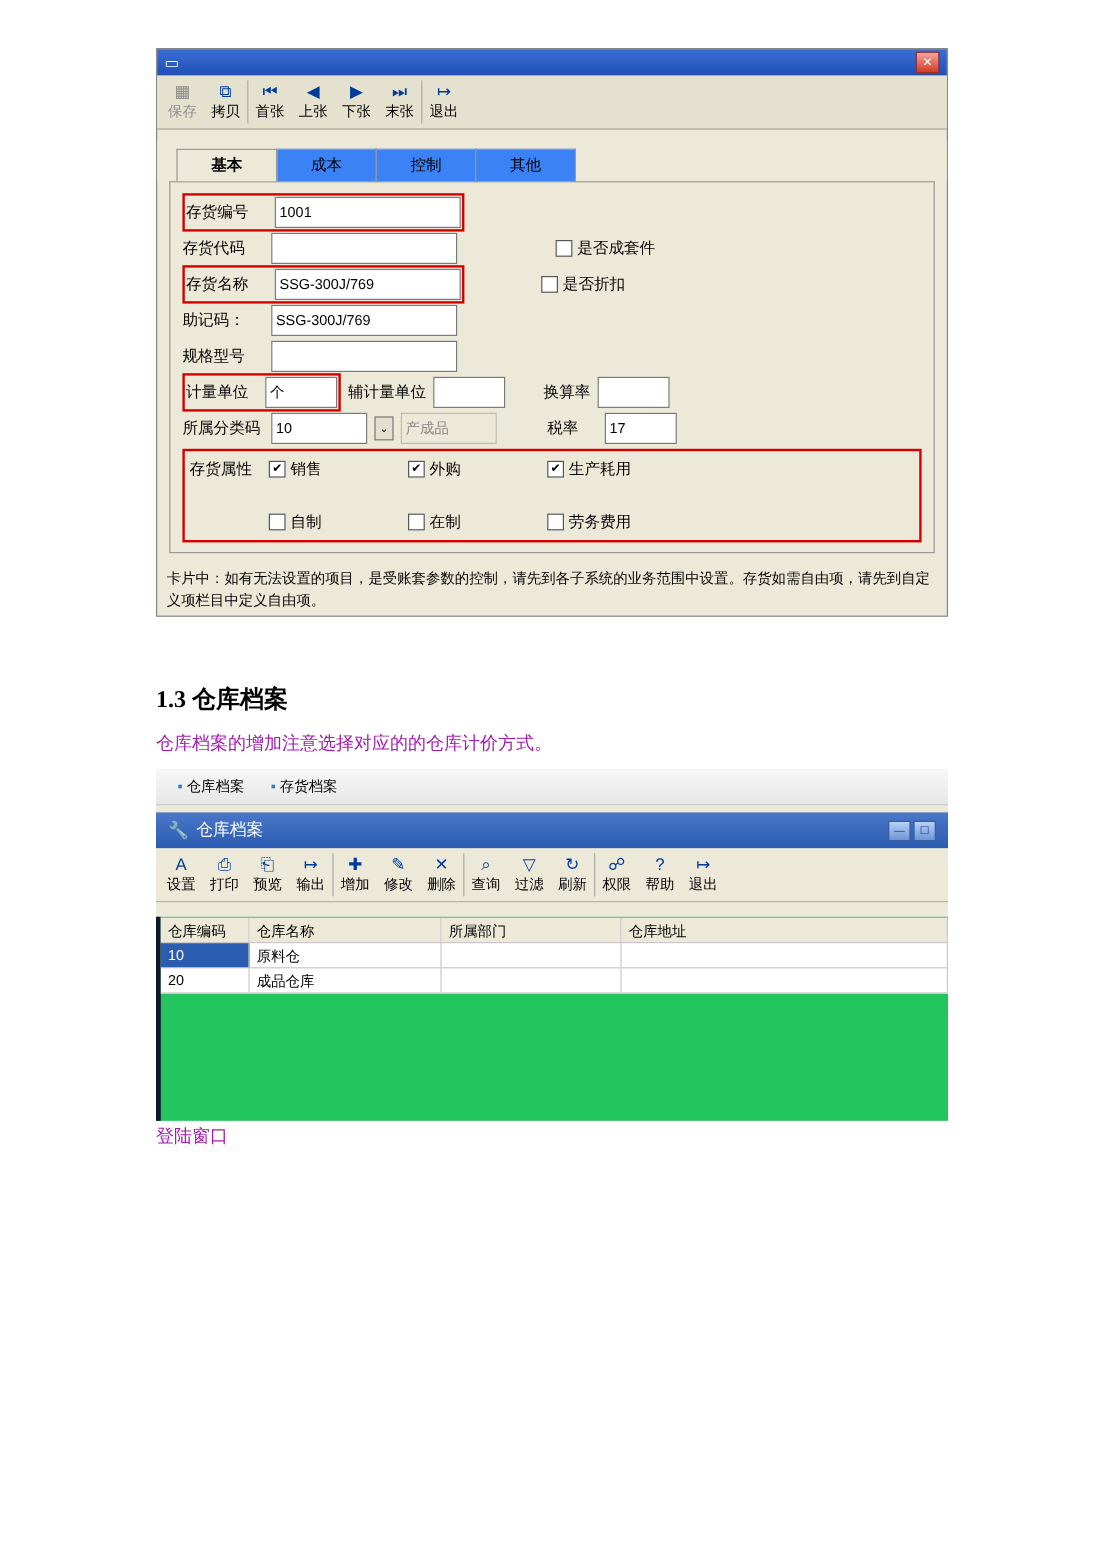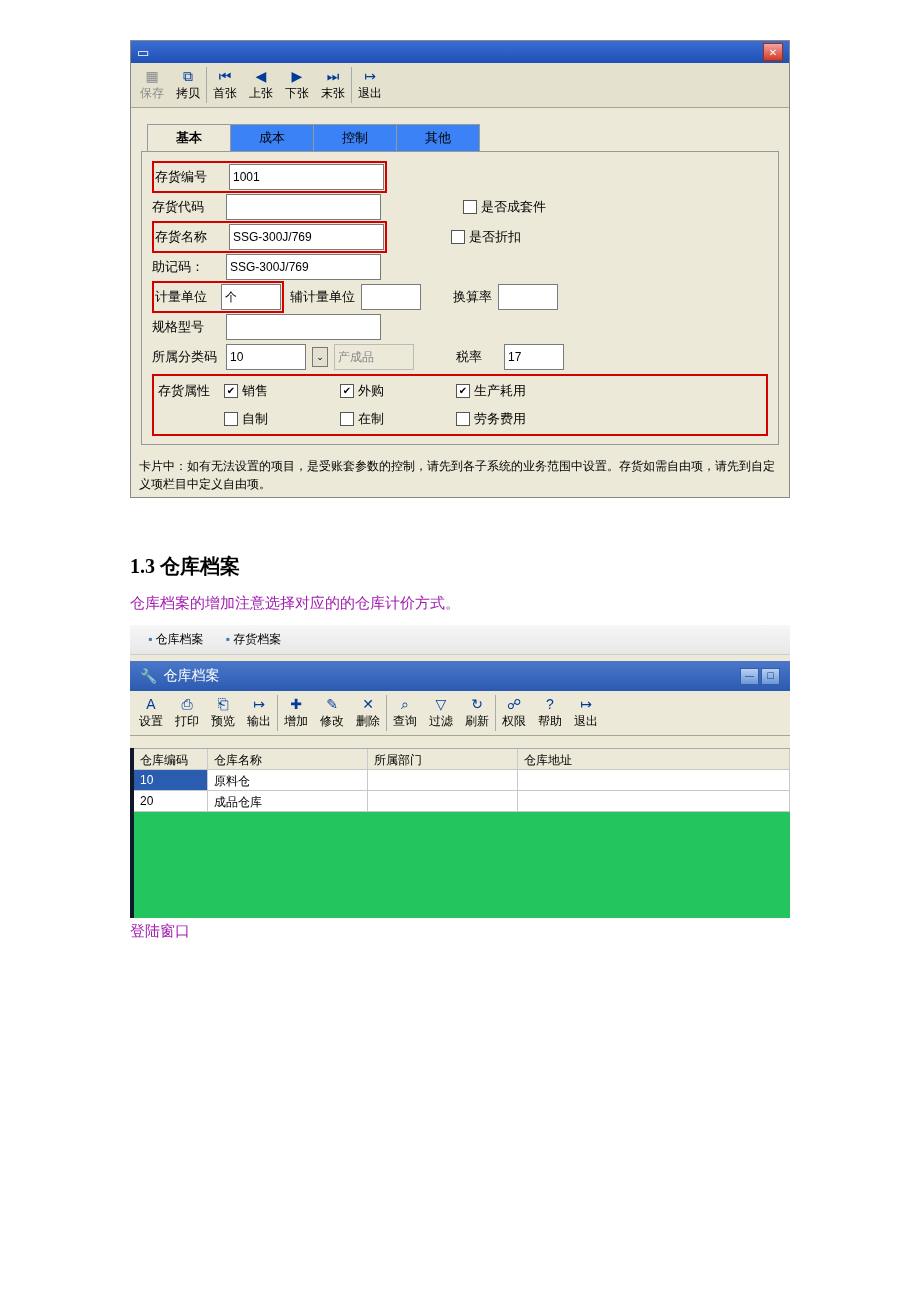--- a/index.html
+++ b/index.html
@@ -126,49 +126,49 @@
             <span>是否折扣</span>
           </span>
       </div>
 
       <div class="row">
         <span class="lbl">助记码：</span>
         <span class="inp" style="width:155px">SSG-300J/769</span>
       </div>
 
       <div class="row">
+        <span class="lbl">规格型号</span>
+        <span class="inp" style="width:155px"></span>
+      </div>
+
+      <div class="row">
         <div class="hl" style="display:flex;align-items:center;gap:6px">
           <span class="lbl" style="width:60px">计量单位</span>
           <span class="inp" style="width:60px">个</span>
         </div>
         <span>辅计量单位</span>
         <span class="inp" style="width:60px"></span>
         <span style="width:20px"></span>
         <span>换算率</span>
         <span class="inp" style="width:60px"></span>
-      </div>
-
-      <div class="row">
-        <span class="lbl">规格型号</span>
-        <span class="inp" style="width:155px"></span>
       </div>
 
       <div class="row">
         <span class="lbl">所属分类码</span>
         <span class="inp" style="width:80px">10</span>
         <span style="width:14px;height:18px;border:1px solid #777;background:#e3e0cf;display:flex;align-items:center;justify-content:center;font-size:9px">⌄</span>
         <span class="inp" style="width:80px;color:#888;background:#ece9d8;border-color:#bbb">产成品</span>
         <span style="width:30px"></span>
         <span>税率</span>
         <span style="width:10px"></span>
         <span class="inp" style="width:60px">17</span>
       </div>
 
       <div class="hl" style="padding:2px 4px">
-        <div class="row" style="margin-bottom:2px">
+        <div class="row" style="margin-bottom:18px">
           <span class="lbl" style="width:60px">存货属性</span>
           <span class="cb" style="width:110px">
               <span class="cbbox">✔</span>
               <span>销售</span>
             </span>
           <span class="cb" style="width:110px">
               <span class="cbbox">✔</span>
               <span>外购</span>
             </span>
           <span class="cb">

